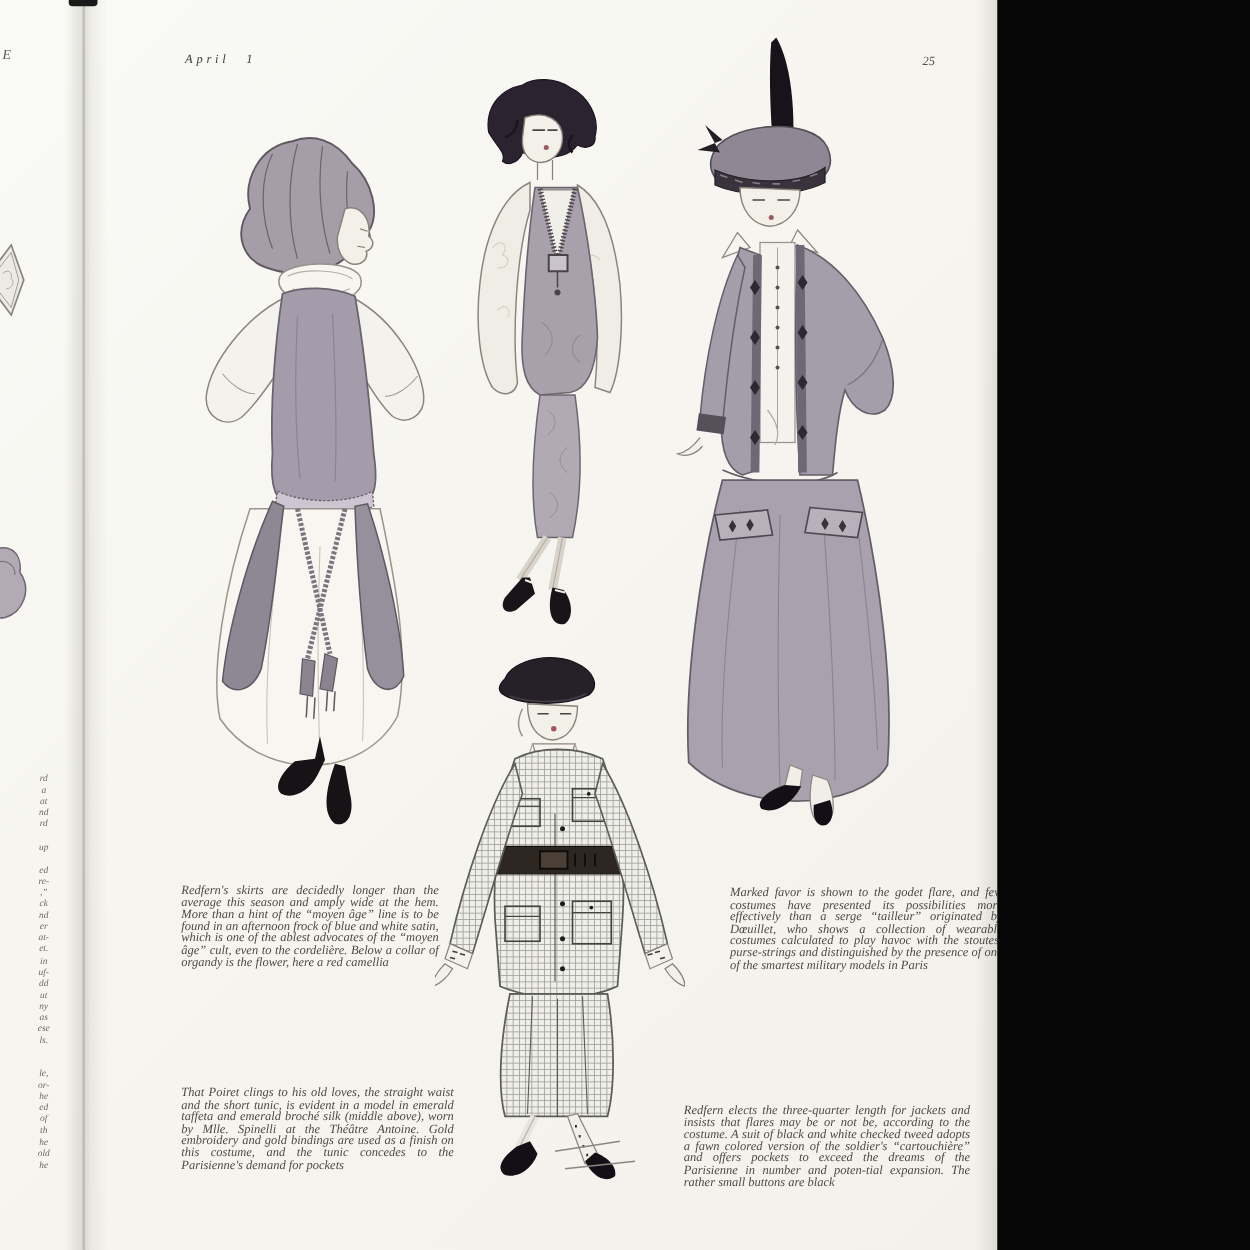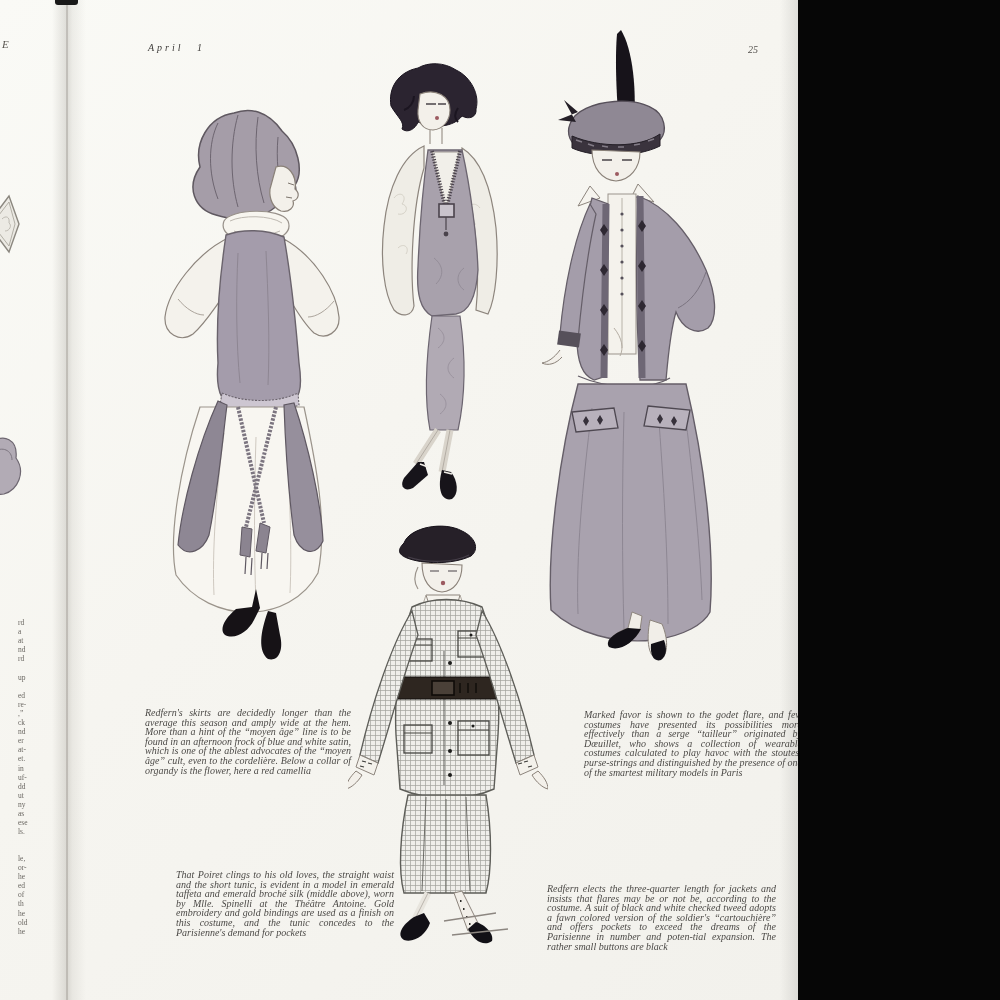--- a/index.html
+++ b/index.html
@@ -14,31 +14,31 @@
         background:linear-gradient(90deg,rgba(0,0,0,0) 0%,rgba(90,85,75,0.18) 45%,rgba(120,115,105,0.10) 60%,rgba(0,0,0,0) 100%);}
   .spine-line{position:absolute;left:66px;top:0;width:2px;height:1000px;background:rgba(110,104,95,0.25);}
   .spine-top-mark{position:absolute;left:55px;top:0;width:23px;height:5px;background:#191919;border-radius:0 0 3px 3px;}
   
   .page-edge{position:absolute;left:780px;top:0;width:18px;height:1000px;
         background:linear-gradient(90deg,rgba(0,0,0,0),rgba(60,60,60,0.12));}
   .black-bar{position:absolute;left:798px;top:0;width:202px;height:1000px;background:#060606;}
   
   .hdr-date{position:absolute;left:148px;top:42px;font-style:italic;font-size:10px;
         letter-spacing:3px;word-spacing:8px;color:#3e3c3a;}
-  .hdr-page{position:absolute;left:728px;top:44px;width:30px;text-align:right;
+  .hdr-page{position:absolute;left:728px;top:44px;width:30px;text-align:center;
         font-style:italic;font-size:10px;color:#55524e;}
   
   .cap{position:absolute;font-style:italic;font-size:10px;line-height:9.6px;
        color:#4c4a47;text-align:justify;text-align-last:left;}
   .cap1{left:145px;top:708px;width:206px;}
   .cap2{left:552px;top:710px;width:218px;margin-left:32px;}
-  .cap3{left:145px;top:870px;width:218px;margin-left:31px;}
+  .cap3{left:145px;top:870px;width:218px;}
   .cap4{left:547px;top:884px;width:229px;}
   
-  .frag-col{position:absolute;width:34px;text-align:left;
+  .frag-col{position:absolute;width:34px;text-align:center;font-style:italic;
         font-size:7.5px;color:#6a6762;}
   .frag-upper{left:18px;top:618px;}
   .frag-lower{left:18px;top:854px;}
   .frag-col div{height:9.1px;line-height:9.1px;}
   .margin-letter{position:absolute;left:2px;top:38px;font-style:italic;font-size:11px;color:#5a5751;}
   .fig{position:absolute;}
   svg{display:block;}
 </style>
 </head>
 <body>

